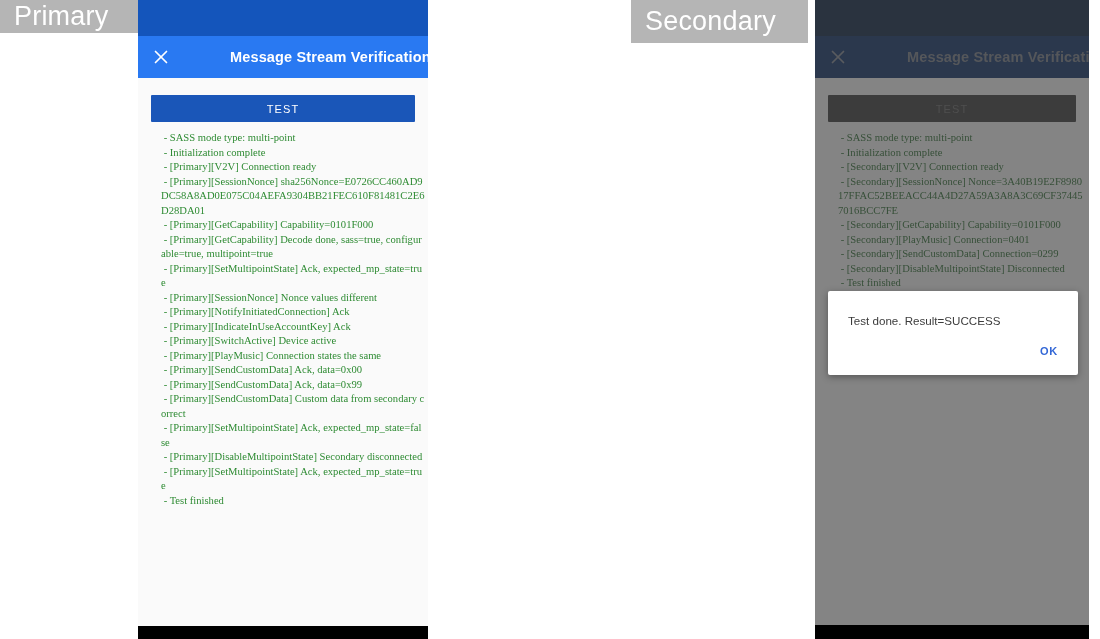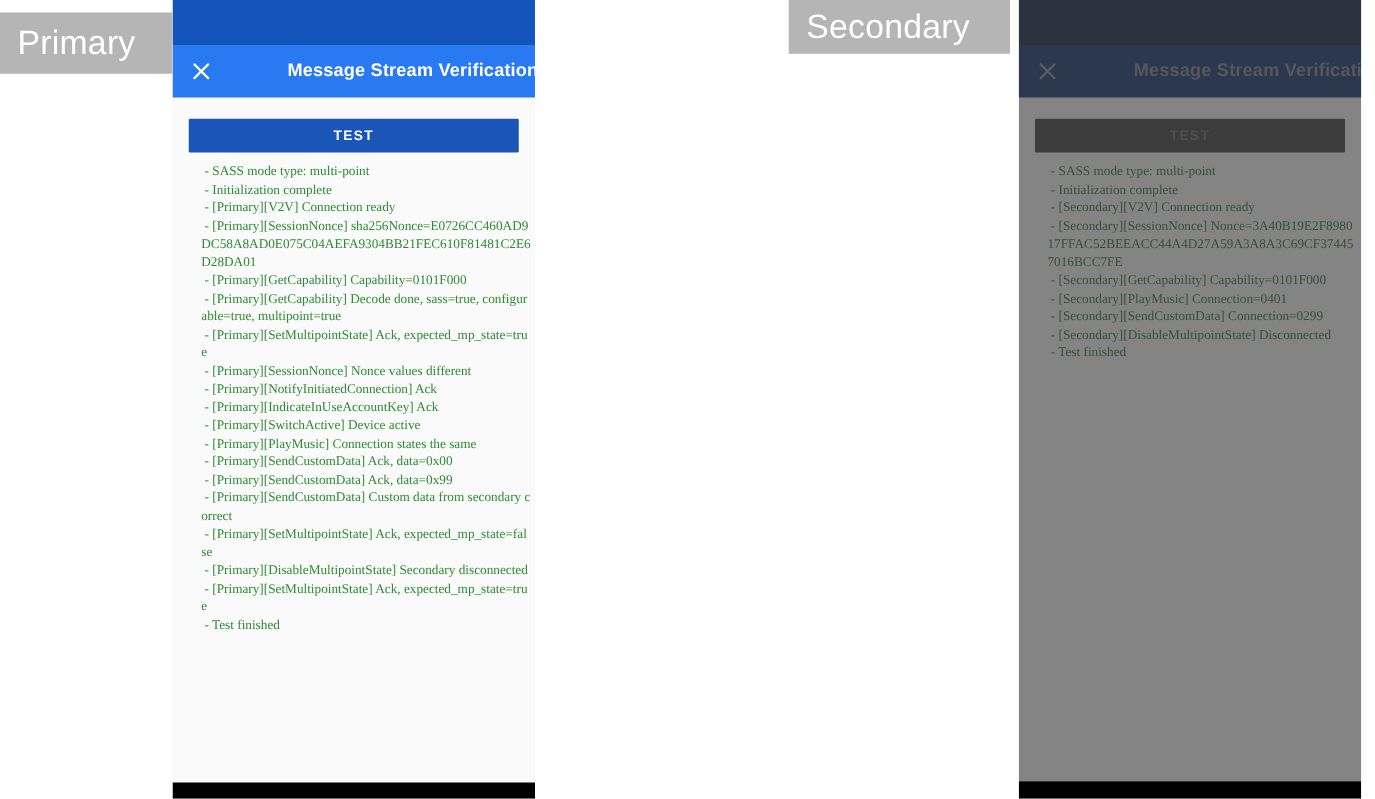--- a/index.html
+++ b/index.html
@@ -26,22 +26,21 @@
     align-items: center;
     padding-left: 14px;
     box-sizing: border-box;
     letter-spacing: 0.2px;
     font-weight: 400;
   }
   #banner-primary {
     left: 0;
     top: 0;
     width: 138px;
-    height: 49px;
-    margin-top: 10px;
+    height: 33px;
   }
   #banner-secondary {
     left: 631px;
     top: 0;
     width: 177px;
     height: 43px;
   }
 
   
   .phone {
@@ -116,21 +115,21 @@
 
   .test-button {
     display: block;
     margin: 17px 13px 0 13px;
     height: 27px;
     line-height: 27px;
     text-align: center;
     background: #1a56b8;
     color: #ffffff;
     font-size: 11px;
-    font-weight: bold;
+    font-weight: normal;
     letter-spacing: 1.1px;
     border: none;
     border-radius: 1px;
     width: calc(100% - 26px);
     box-sizing: border-box;
     font-family: "Liberation Sans", sans-serif;
     cursor: pointer;
   }
   #phone-secondary .test-button {
     background: #3d3d3d;
@@ -258,15 +257,21 @@
   </div>
 
   <div class="body-area">
     <button class="test-button">TEST</button>
 
     <div class="log" id="log-secondary"><span class="log-line"> - SASS mode type: multi-point</span><span class="log-line"> - Initialization complete</span><span class="log-line"> - [Secondary][V2V] Connection ready</span><span class="log-line"> - [Secondary][SessionNonce] Nonce=3A40B19E2F898017FFAC52BEEACC44A4D27A59A3A8A3C69CF374457016BCC7FE</span><span class="log-line"> - [Secondary][GetCapability] Capability=0101F000</span><span class="log-line"> - [Secondary][PlayMusic] Connection=0401</span><span class="log-line"> - [Secondary][SendCustomData] Connection=0299</span><span class="log-line"> - [Secondary][DisableMultipointState] Disconnected</span><span class="log-line"> - Test finished</span></div>
   </div>
 
   <div class="scrim"></div>
 
+  <div class="dialog">
+    <div class="dialog-message">Test done. Result=SUCCESS</div>
+    <div class="dialog-actions">
+      <button class="dialog-button">OK</button>
+    </div>
+  </div>
 
   <div class="nav-bar"></div>
 </div>
 
 </body></html>

